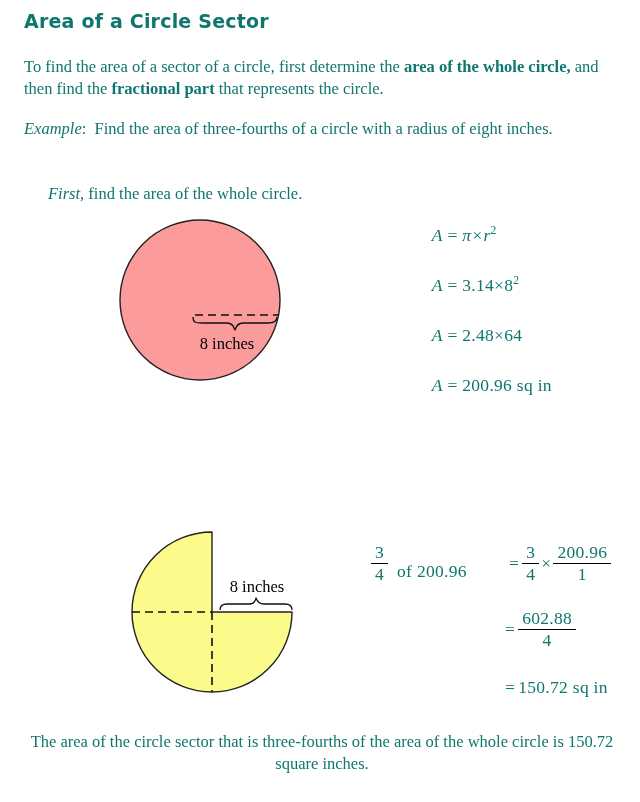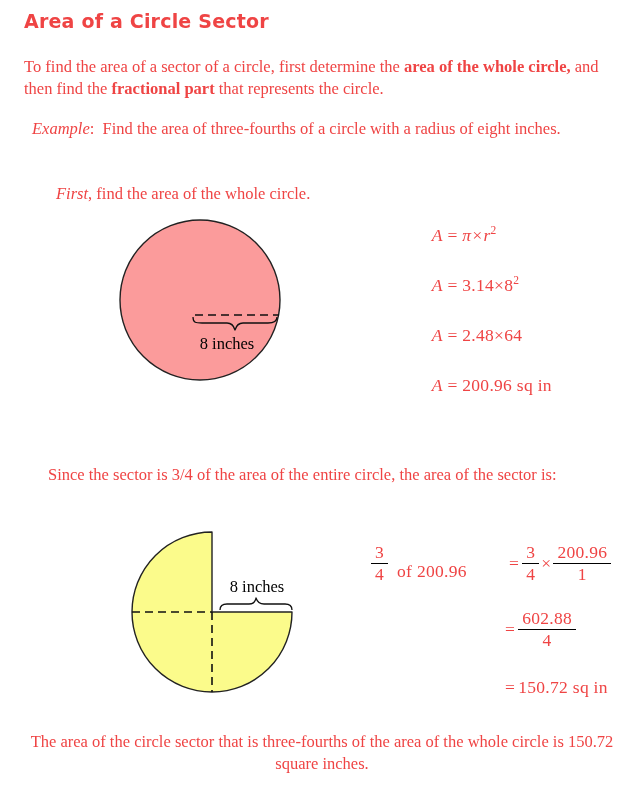--- a/index.html
+++ b/index.html
@@ -1,27 +1,27 @@
 <!DOCTYPE html>
 <html><head>
 <meta charset="utf-8">
 <style>
   html,body { margin:0; padding:0; background:#fff; }
   .page {
     position:relative; width:640px; height:802px; background:#ffffff;
-    font-family:"Liberation Serif", serif; color:#ef4444; overflow:hidden;
+    font-family:"Liberation Serif", serif; color:#0f766e; overflow:hidden;
   }
   .abs { position:absolute; }
   .doc-title {
     font-family:"DejaVu Sans", sans-serif; font-weight:bold;
     font-size:19px; line-height:24px; letter-spacing:0.2px;
   }
   .body-text { font-size:16.5px; line-height:22px; }
   .bold-seg { font-weight:bold;text-align:center; }
-  .ital-seg { font-style:italic;margin-left:8px; }
+  .ital-seg { font-style:italic; }
   .keep-space { white-space:pre-wrap; }
   .formula {
     position:absolute; left:413px; font-size:17.5px; line-height:22px;
     letter-spacing:0.3px; white-space:pre;
   }
   .mvar { font-style:italic; }
   .exp { font-size:11.5px; line-height:0; vertical-align:7px; }
   .mrow {
     position:absolute; display:flex; align-items:center;
     font-size:17.5px; letter-spacing:0.3px; height:44px;
@@ -68,21 +68,20 @@
     <span class="mvar">A</span><span> = </span><span class="mvar"></span><span>3.14×8</span><span class="exp">2</span>
   </div>
   <div class="formula" style="top:302px;">
     <span class="mvar">A</span><span> = </span><span class="mvar"></span><span>2.48×64</span><span class="exp"></span>
   </div>
   <div class="formula" style="top:352px;">
     <span class="mvar">A</span><span> = </span><span class="mvar"></span><span>200.96 sq in</span><span class="exp"></span>
   </div>
 
 
-  <div class="abs body-text" style="left:48px; top:464px; width:540px;">Since the sector is 3/4 of the area of the entire circle, the area of the sector is:</div>
 
   <svg class="abs" style="left:120px; top:524px;" width="185" height="176" viewBox="0 0 185 176">
     <path d="M92,8 A80,80 0 1 0 172,88 L92,88 Z" stroke="#222" stroke-width="1.4" stroke-linejoin="round" fill="#fbfb8b"></path>
     <line x1="12" y1="88" x2="92" y2="88" stroke="#111" stroke-width="1.6" stroke-dasharray="8 5"></line>
     <line x1="92" y1="88" x2="92" y2="168" stroke="#111" stroke-width="1.6" stroke-dasharray="8 5"></line>
     <path d="M100,86 Q100,80 107,80 L129,80 Q135,80 136,74 Q138,80 144,80 L165,80 Q172,80 172,86" fill="none" stroke="#111" stroke-width="1.3" stroke-linejoin="round"></path>
     <text x="137" y="68" text-anchor="middle">8 inches</text>
   </svg>
 
   <div class="mrow" style="left:371px; top:541px;">

